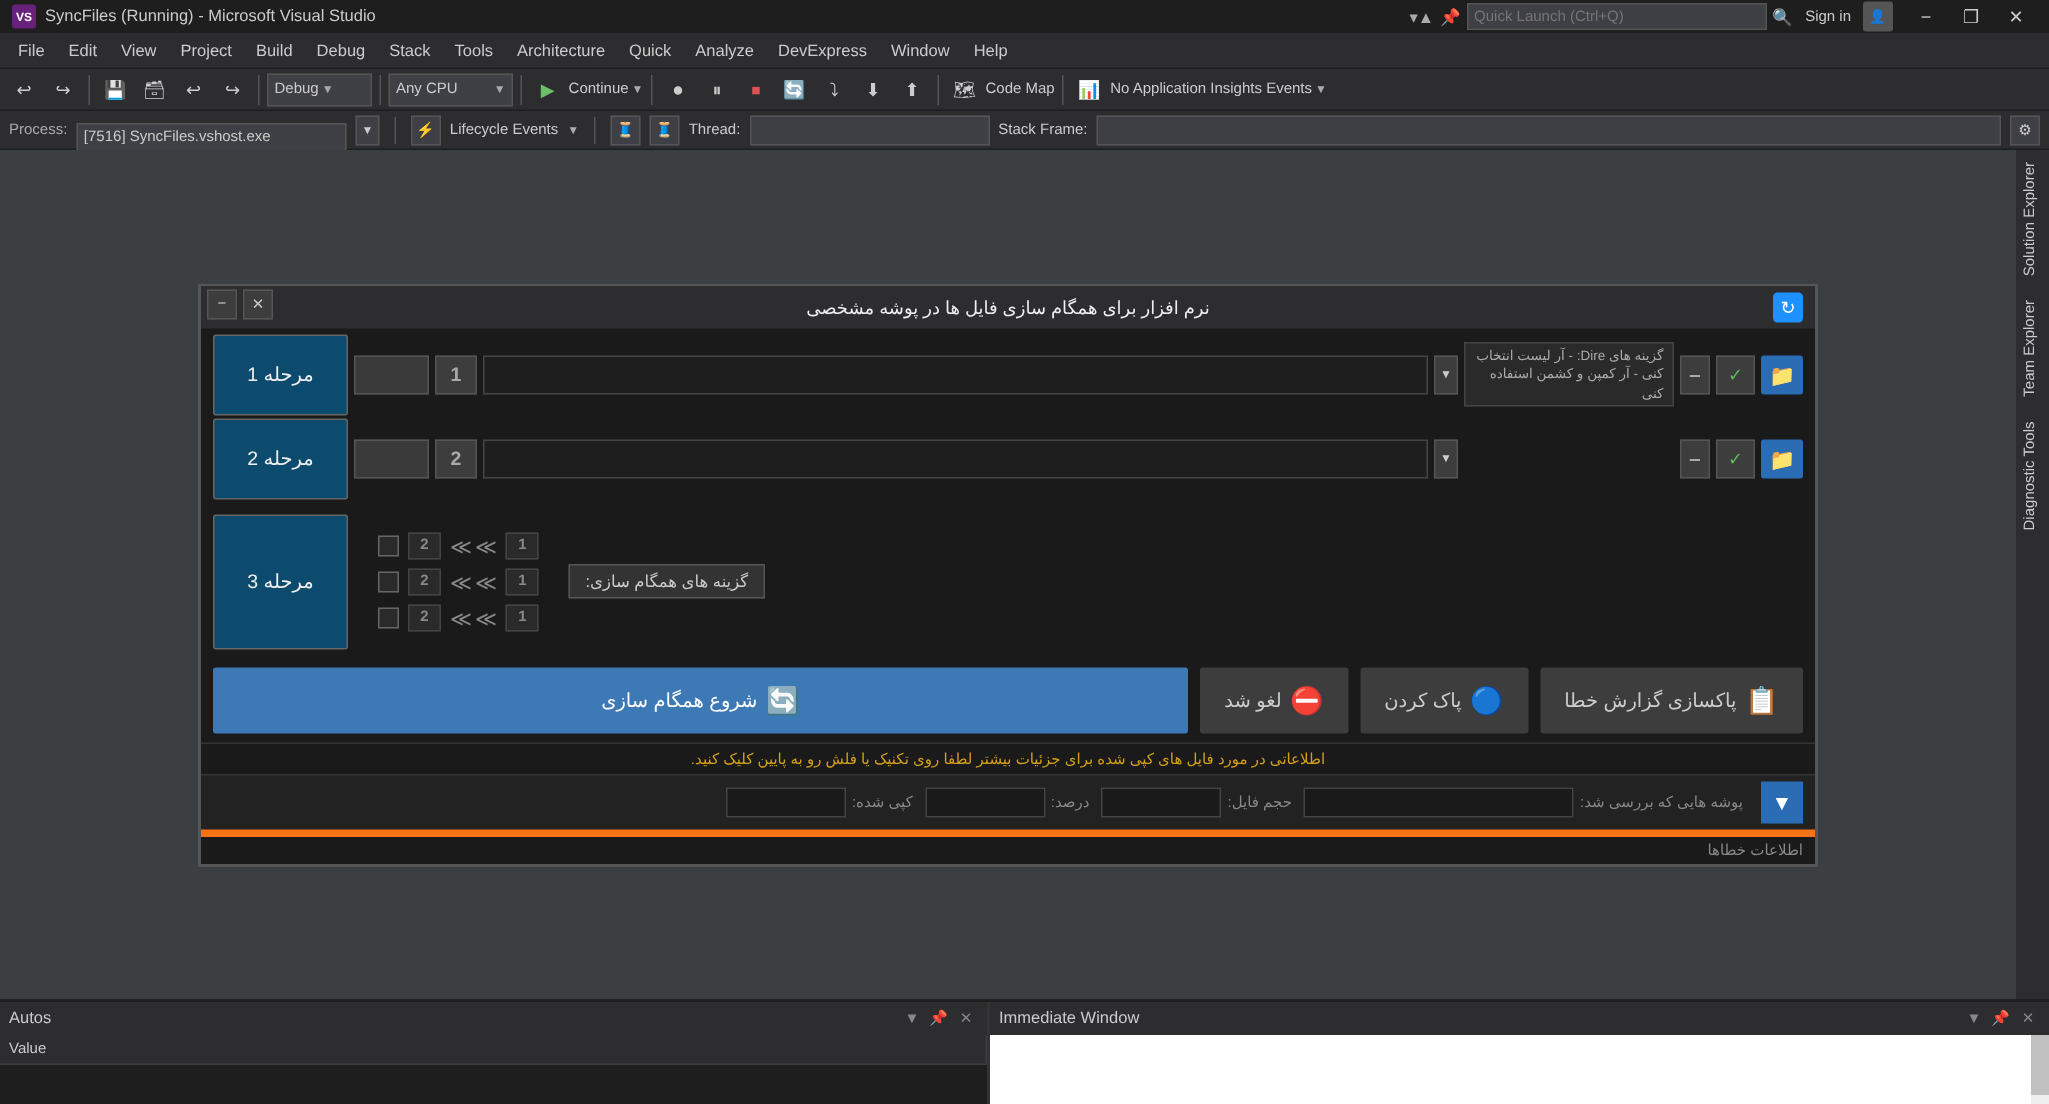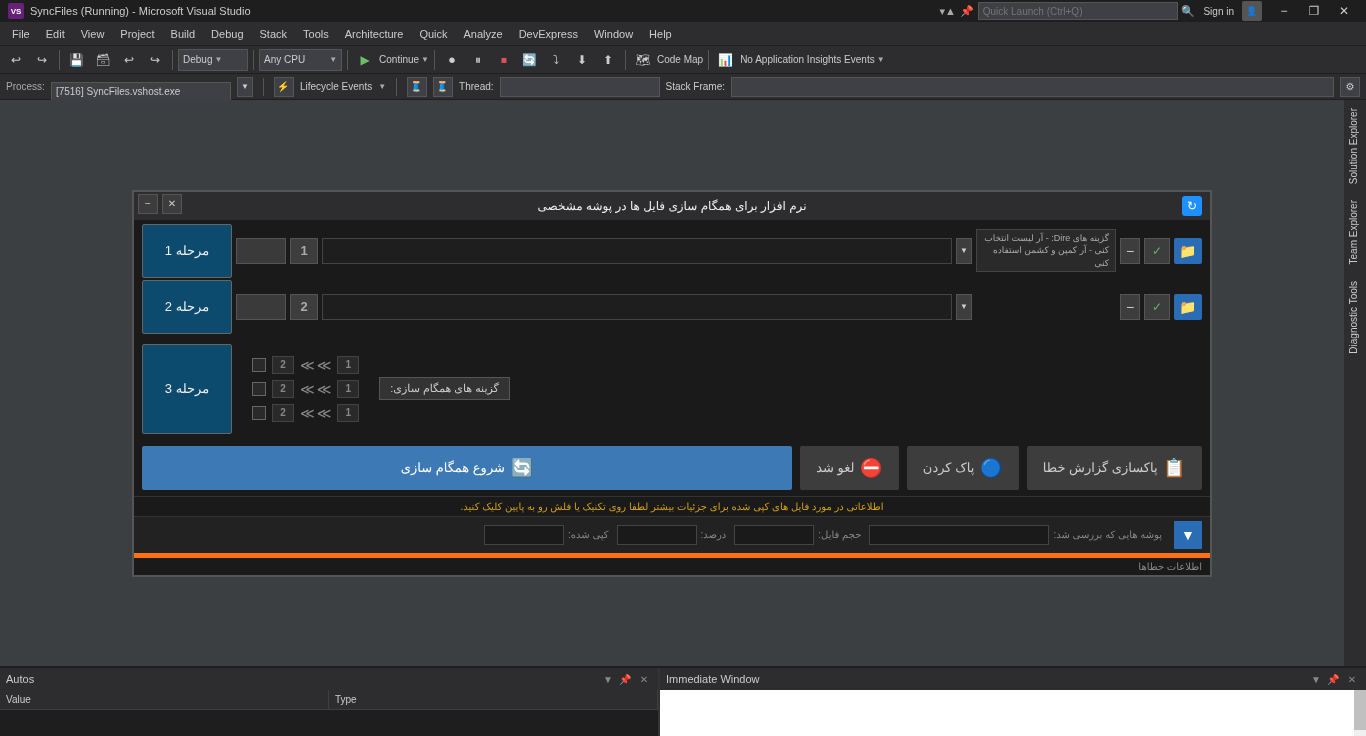--- a/index.html
+++ b/index.html
@@ -360,21 +360,20 @@
         <span class="panel-header-title">Autos</span>
       </div>
       <div style="display:flex;gap:2px;">
         <div class="panel-header-btn">▼</div>
         <div class="panel-header-btn">📌</div>
         <div class="panel-header-btn">✕</div>
       </div>
     </div>
     <div id="autos-columns">
       <div class="col-header">Value</div>
-      <div class="col-header">Type</div>
     </div>
     <div id="autos-content" style="overflow-y:auto;"></div>
 
   </div>
 
   <div id="immediate-panel">
     <div id="immediate-header">
       <span class="panel-header-title">Immediate Window</span>
       <div style="display:flex;gap:2px;">
         <div class="panel-header-btn">▼</div>

